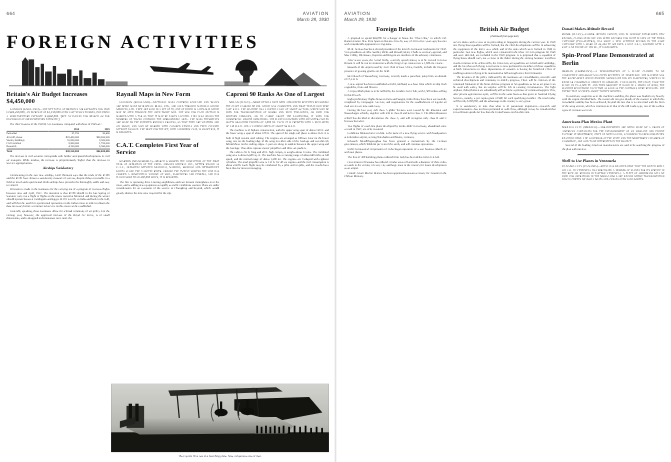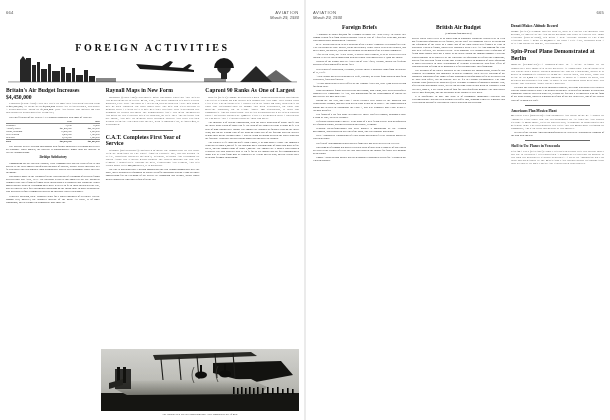--- a/index.html
+++ b/index.html
@@ -18,25 +18,24 @@
   
   .runhead{display:flex;align-items:flex-start;height:14px;}
   .folio{font-size:4.2px;letter-spacing:.2px;color:#555;font-family:"Liberation Sans",sans-serif;}
   .mast{font-size:4.2px;line-height:1.25;color:#555;text-align:right;font-family:"Liberation Sans",sans-serif;}
   .mast .m1{letter-spacing:.6px;}
   .mast .m2{font-style:italic;}
   .spacer{flex:1;}
 
   
   .section-title{
-    text-align:center;
-    font-size:10px;
+    font-size:17px;
     font-weight:bold;
     letter-spacing:2.6px;
-    margin:18px 0 1px 0;
+    margin:5px 0 1px 0;
     font-family:"Liberation Serif",serif;
     color:#101010;
   }
 
   
   .skyline{position:relative;height:30px;margin:0 2px 3px 2px;overflow:hidden;}
   .skyline svg{display:block;}
 
   
   .cols{display:flex;gap:6px;}

